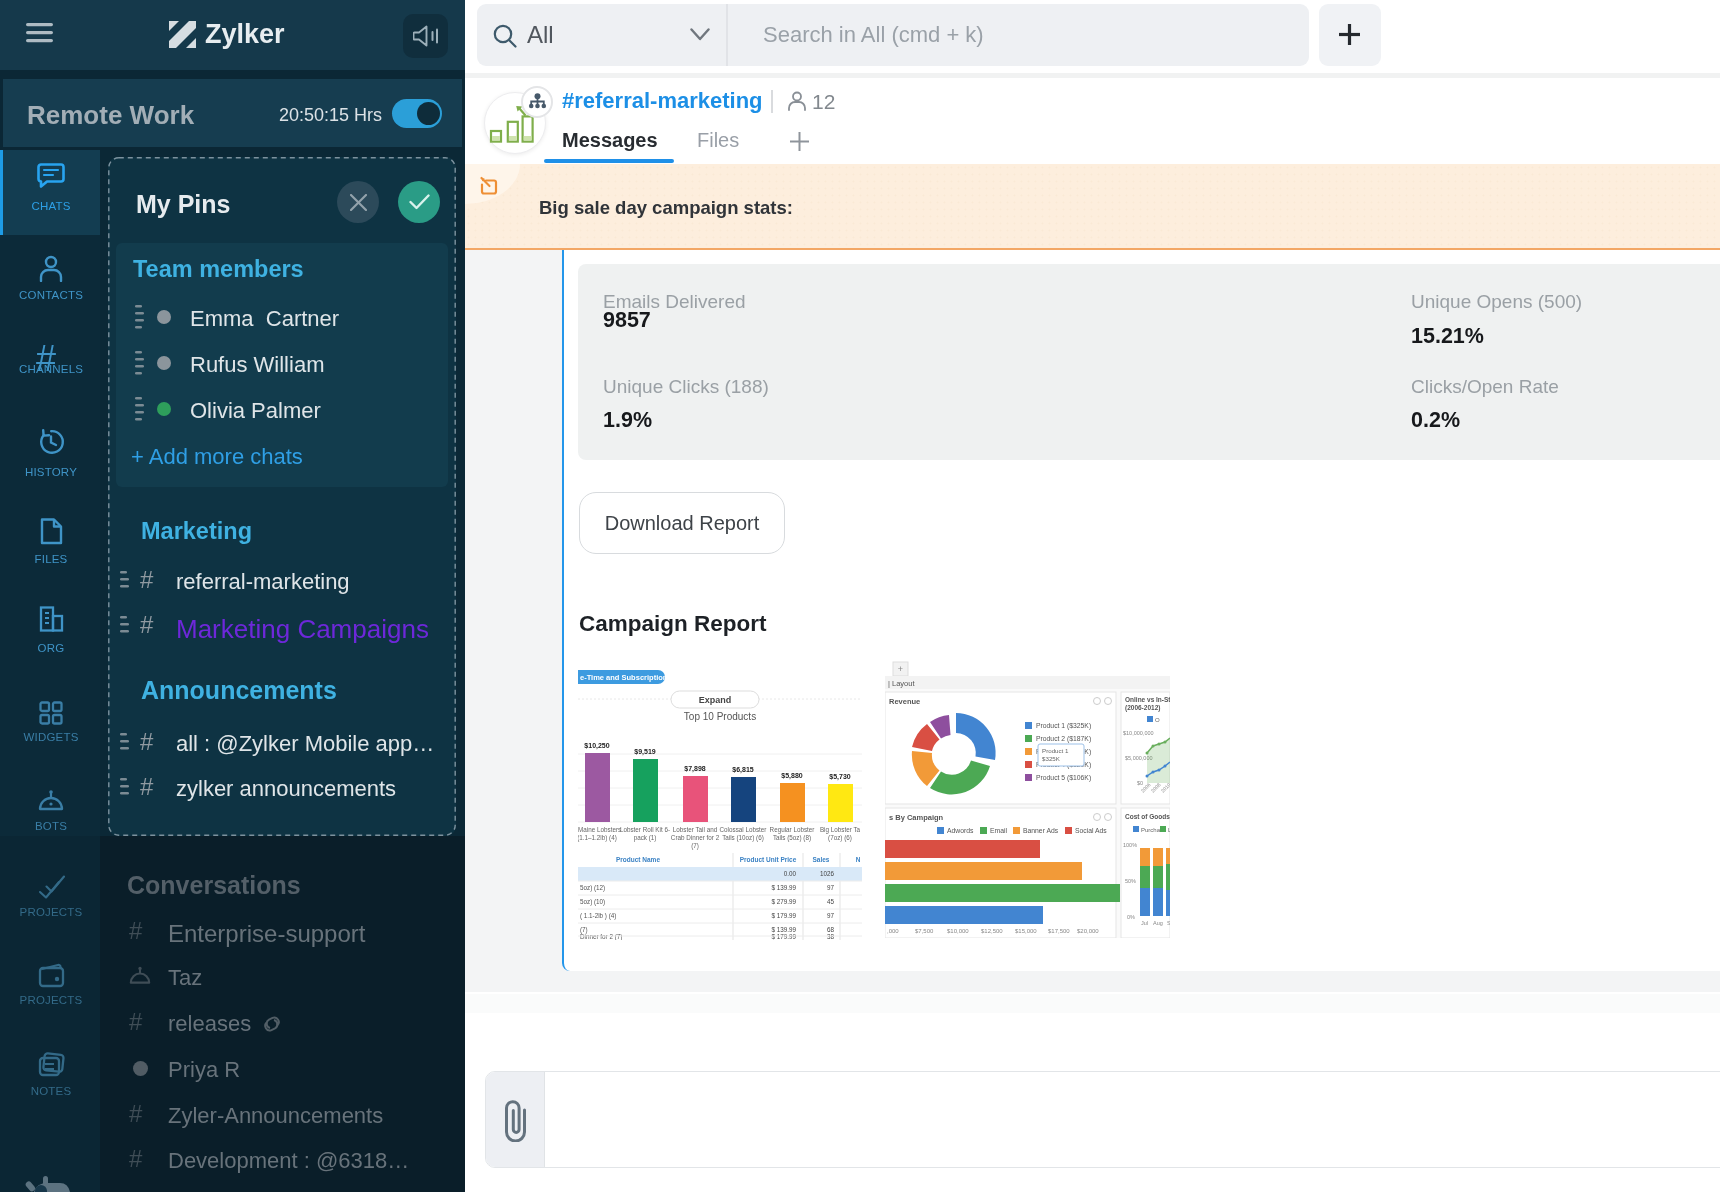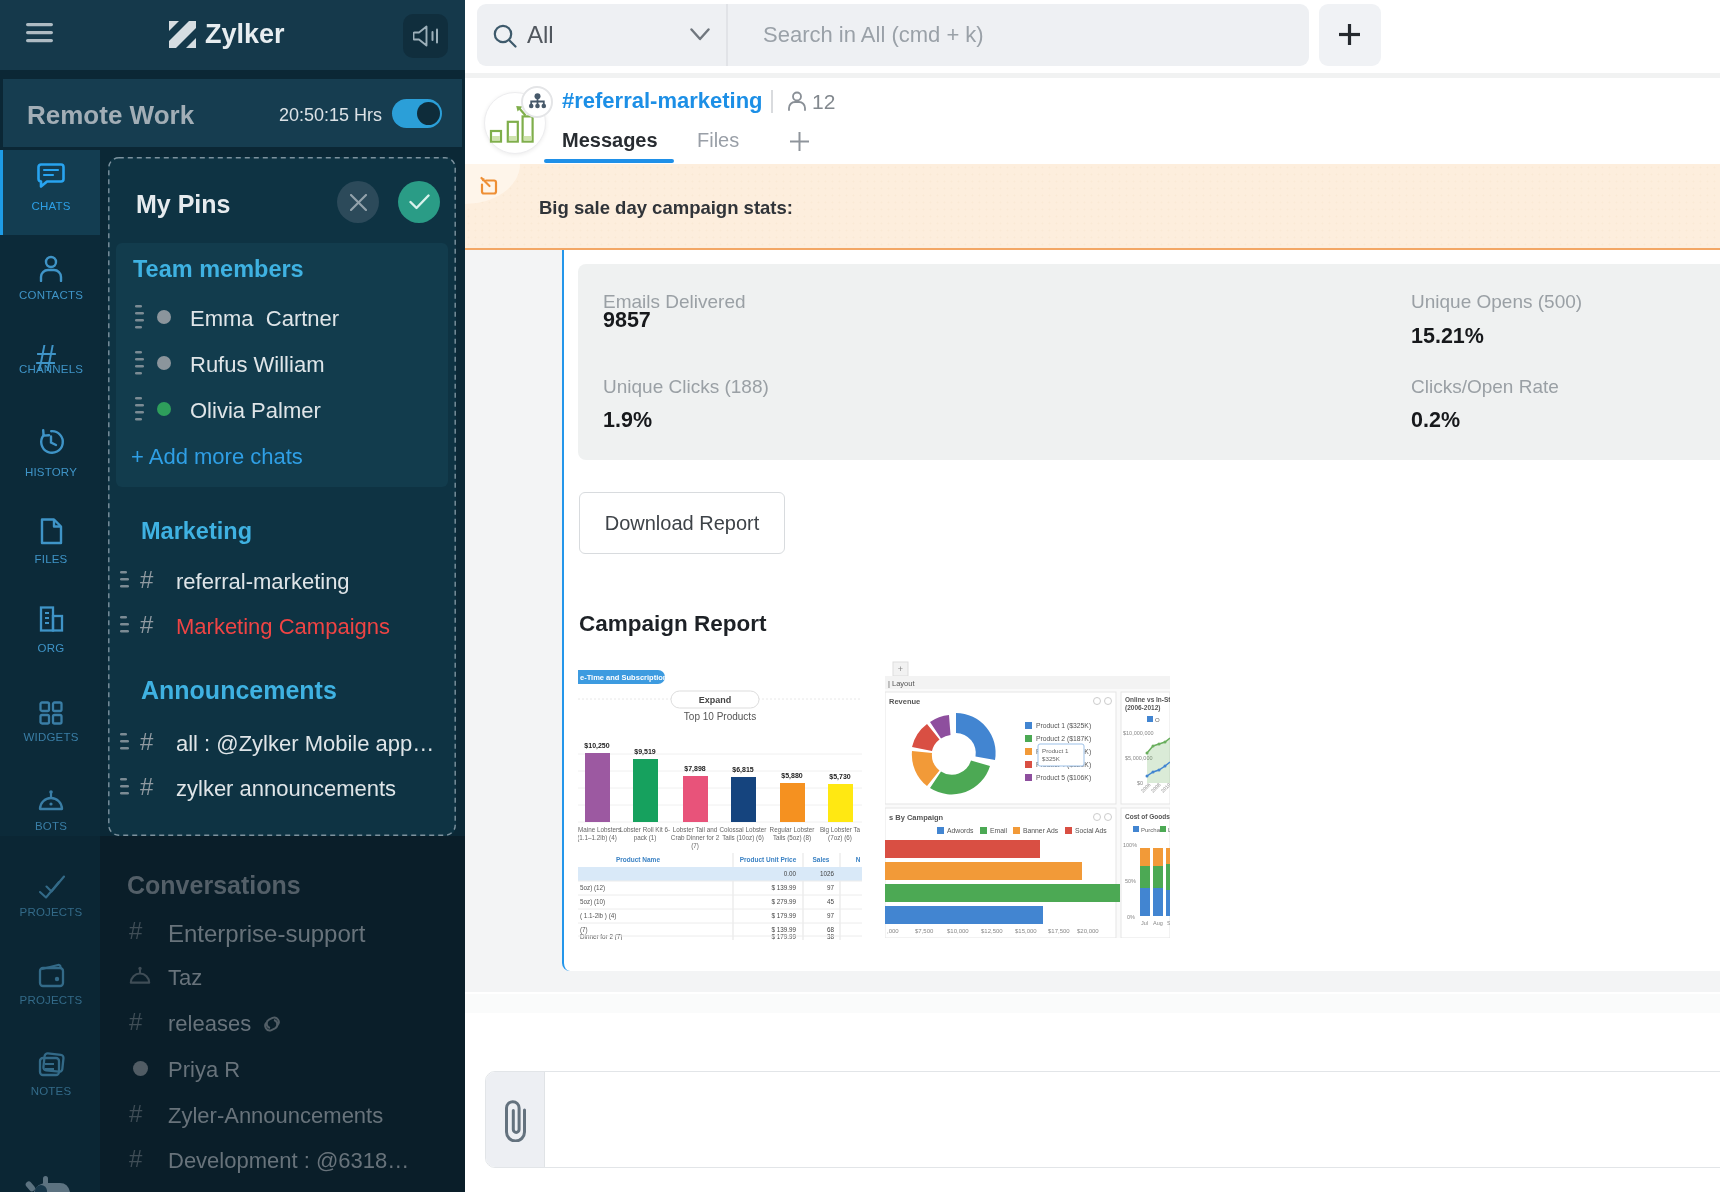--- a/index.html
+++ b/index.html
@@ -183,21 +183,21 @@
     <rect x="0" y="14" width="9" height="2.6" rx="1.3" fill="#7b8b94"></rect>
   </svg>
   <div class="abs" style="left:140px;top:566px;font-size:24px;color:#909aa1;">#</div>
   <div class="abs" style="left:176px;top:569px;font-size:22px;color:#dfe5e8;">referral-marketing</div>
   <svg class="abs" style="left:120px;top:616px" width="9" height="18" viewBox="0 0 9 18">
     <rect x="0" y="0" width="7" height="2.6" rx="1.3" fill="#7b8b94"></rect>
     <rect x="0" y="7" width="9" height="2.6" rx="1.3" fill="#7b8b94"></rect>
     <rect x="0" y="14" width="9" height="2.6" rx="1.3" fill="#7b8b94"></rect>
   </svg>
   <div class="abs" style="left:140px;top:611px;font-size:24px;color:#909aa1;">#</div>
-  <div class="abs" style="left:176px;top:614px;font-size:22px;color:#ef4444;">Marketing Campaigns</div>
+  <div class="abs" style="left:176px;top:614px;font-size:26px;color:#6d28d9;">Marketing Campaigns</div>
 
   <div class="abs" style="left:141px;top:676px;font-size:25px;font-weight:700;color:#3fb2e2;">Announcements</div>
   <svg class="abs" style="left:120px;top:733px" width="9" height="18" viewBox="0 0 9 18">
     <rect x="0" y="0" width="7" height="2.6" rx="1.3" fill="#7b8b94"></rect>
     <rect x="0" y="7" width="9" height="2.6" rx="1.3" fill="#7b8b94"></rect>
     <rect x="0" y="14" width="9" height="2.6" rx="1.3" fill="#7b8b94"></rect>
   </svg>
   <div class="abs" style="left:140px;top:728px;font-size:24px;color:#909aa1;">#</div>
   <div class="abs" style="left:176px;top:731px;font-size:22px;color:#dfe5e8;">all : @Zylker Mobile app…</div>
   <svg class="abs" style="left:120px;top:778px" width="9" height="18" viewBox="0 0 9 18">
@@ -308,21 +308,21 @@
   <div class="abs" style="left:603px;top:291px;font-size:19px;color:#9aa0a5;">Emails Delivered</div>
   <div class="abs" style="left:603px;top:308px;font-size:21.5px;font-weight:600;color:#17191c;">9857</div>
   <div class="abs" style="left:1411px;top:291px;font-size:19px;color:#9aa0a5;">Unique Opens (500)</div>
   <div class="abs" style="left:1411px;top:324px;font-size:21.5px;font-weight:600;color:#17191c;">15.21%</div>
   <div class="abs" style="left:603px;top:376px;font-size:19px;color:#9aa0a5;">Unique Clicks (188)</div>
   <div class="abs" style="left:603px;top:408px;font-size:21.5px;font-weight:600;color:#17191c;">1.9%</div>
   <div class="abs" style="left:1411px;top:376px;font-size:19px;color:#9aa0a5;">Clicks/Open Rate</div>
   <div class="abs" style="left:1411px;top:408px;font-size:21.5px;font-weight:600;color:#17191c;">0.2%</div>
 
   <div class="abs" style="left:579px;top:492px;width:206px;height:62px;background:#fff;border:1px solid #d8dbde;
-       border-radius:6px;box-sizing:border-box;font-size:20px;color:#3e4348;line-height:60px;text-align:center;">Download Report</div>
+       border-radius:17px;box-sizing:border-box;font-size:20px;color:#3e4348;line-height:60px;text-align:center;">Download Report</div>
 
   <div class="abs" style="left:579px;top:611px;font-size:22.5px;font-weight:700;color:#1d2126;">Campaign Report</div>
 
   <svg class="abs" style="left:578px;top:662px;filter:blur(0.7px);" width="284" height="278" viewBox="0 0 284 278">
     <rect x="0" y="0" width="284" height="278" fill="#fff"></rect>
     <rect x="-14" y="8" width="101" height="14" rx="7" fill="#3d9be0"></rect>
     <text x="2" y="18" font-size="7.5" font-weight="bold" fill="#fff" font-family="Liberation Sans">e-Time and Subscription</text>
     <line x1="0" y1="37" x2="284" y2="37" stroke="#e8e8e8" stroke-width="1" stroke-dasharray="2 2"></line>
     <rect x="93" y="29" width="88" height="17" rx="8.5" fill="#fff" stroke="#ddd"></rect>
     <text x="137" y="41" font-size="9" font-weight="bold" fill="#454545" text-anchor="middle" font-family="Liberation Sans">Expand</text>

